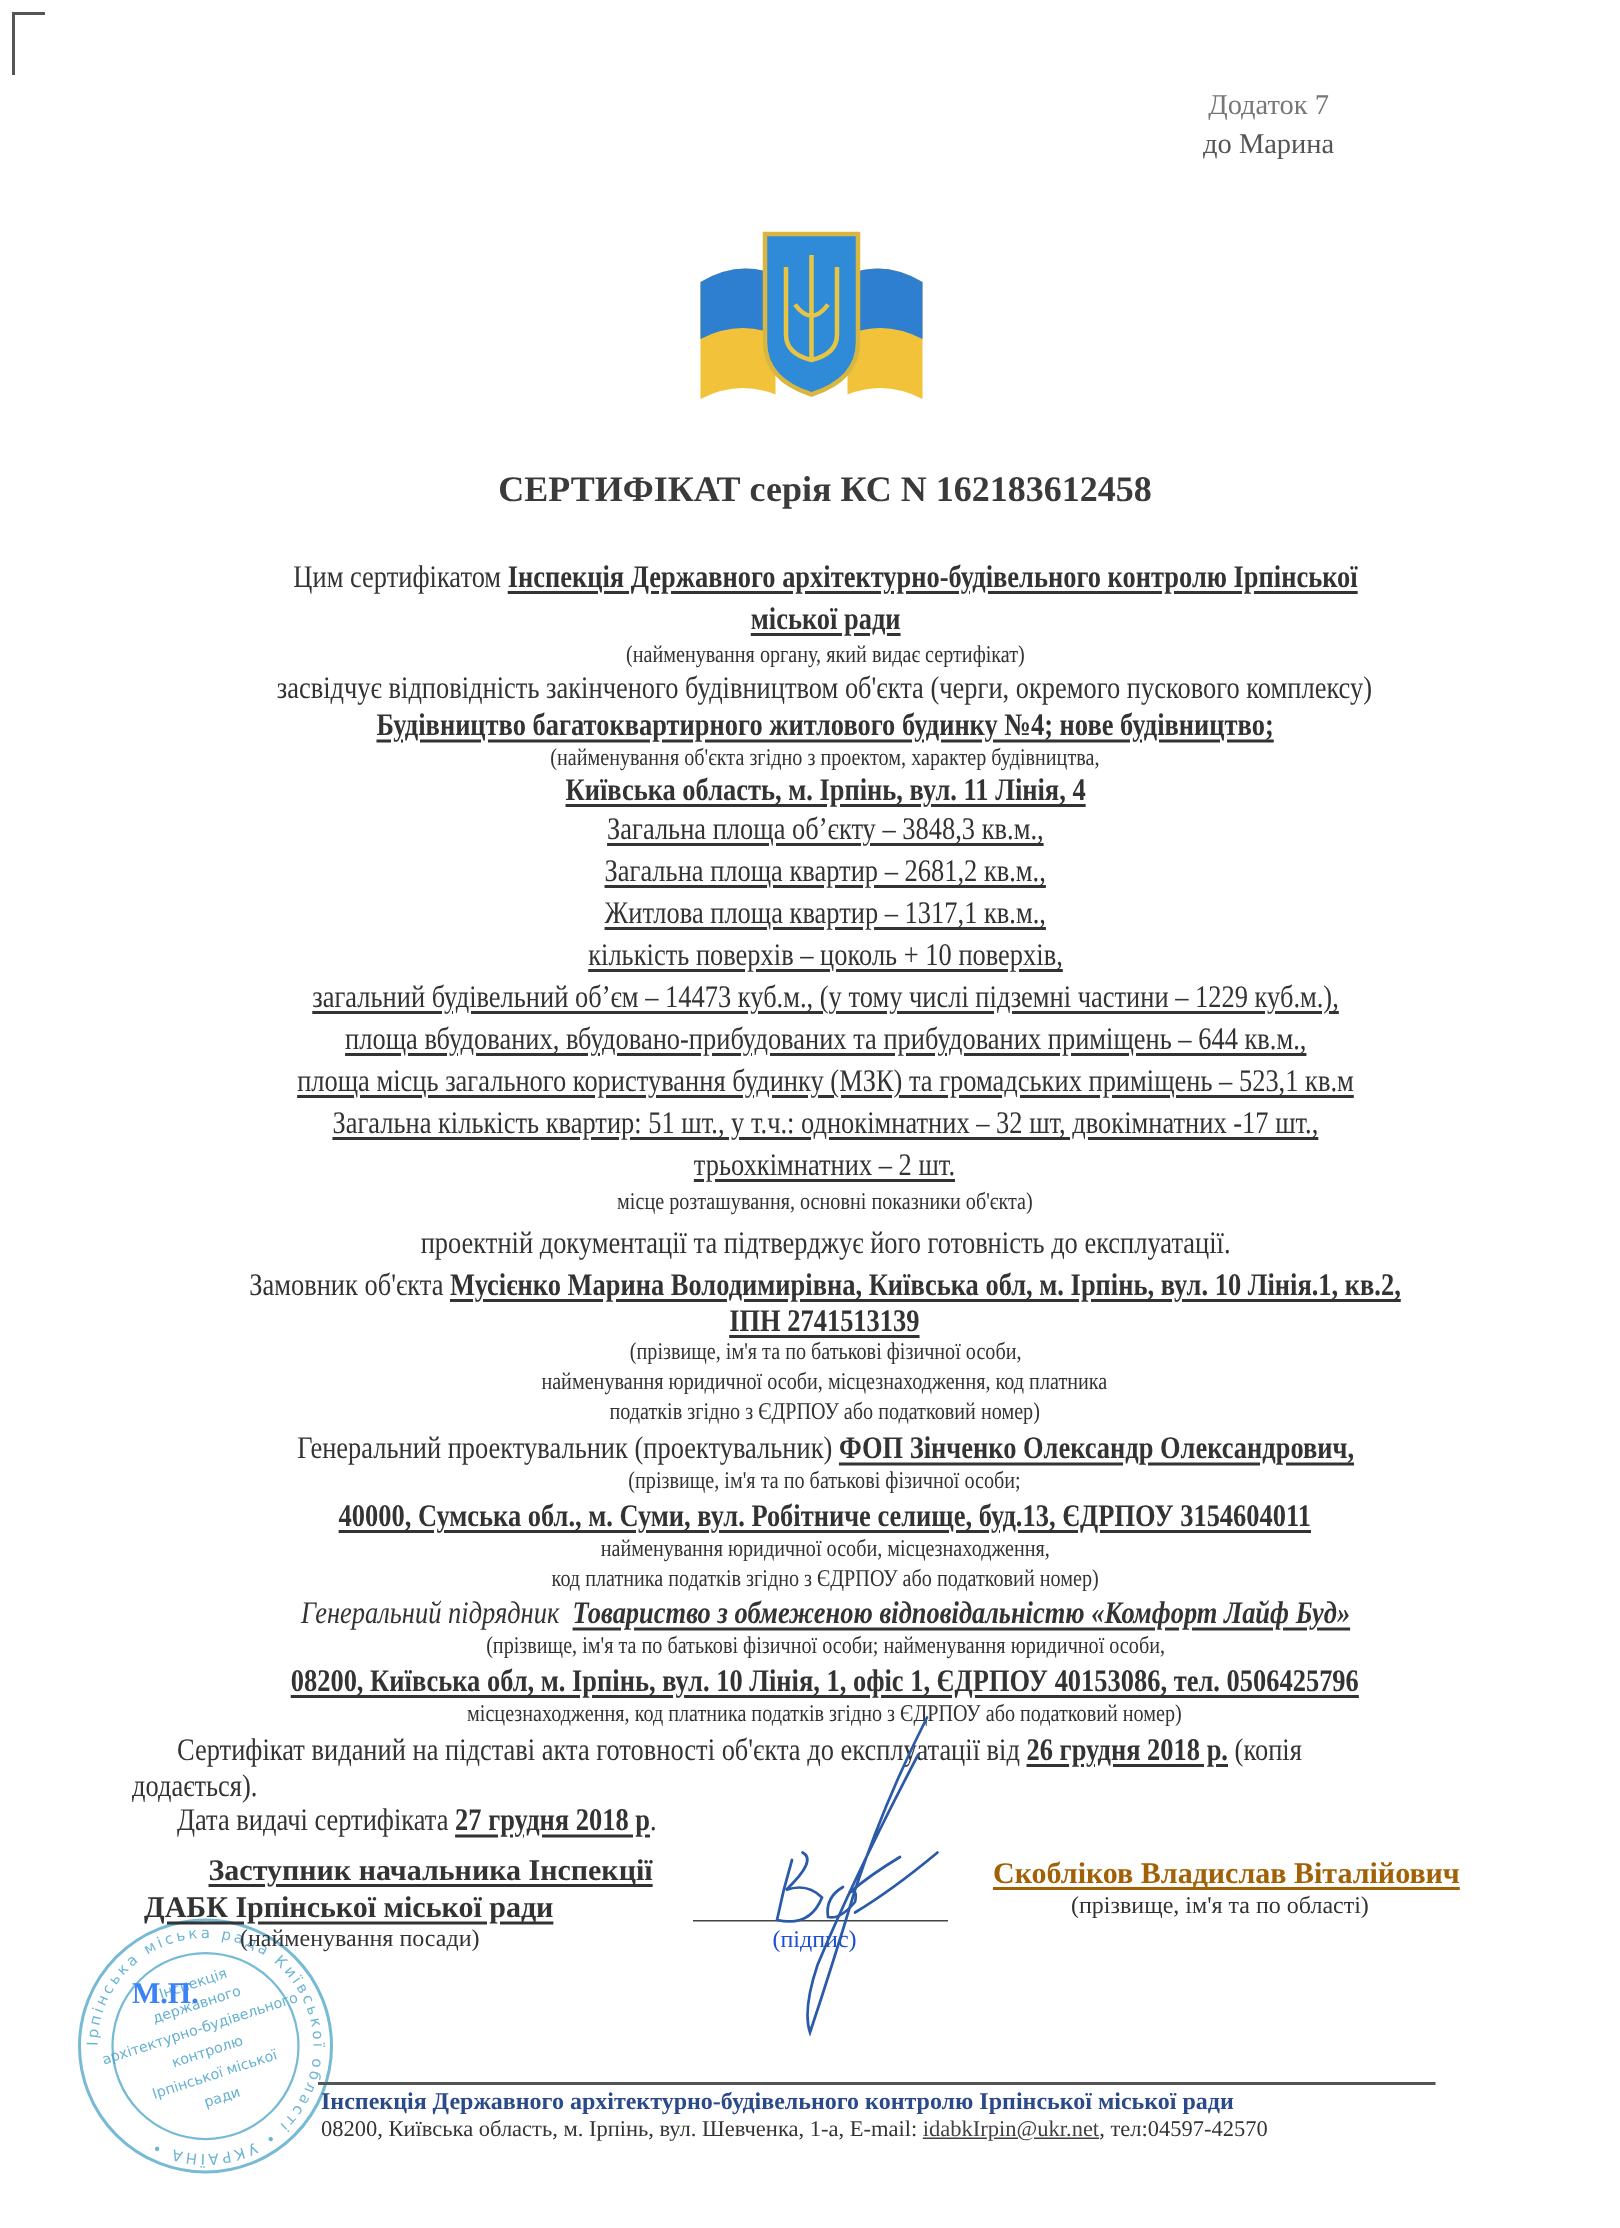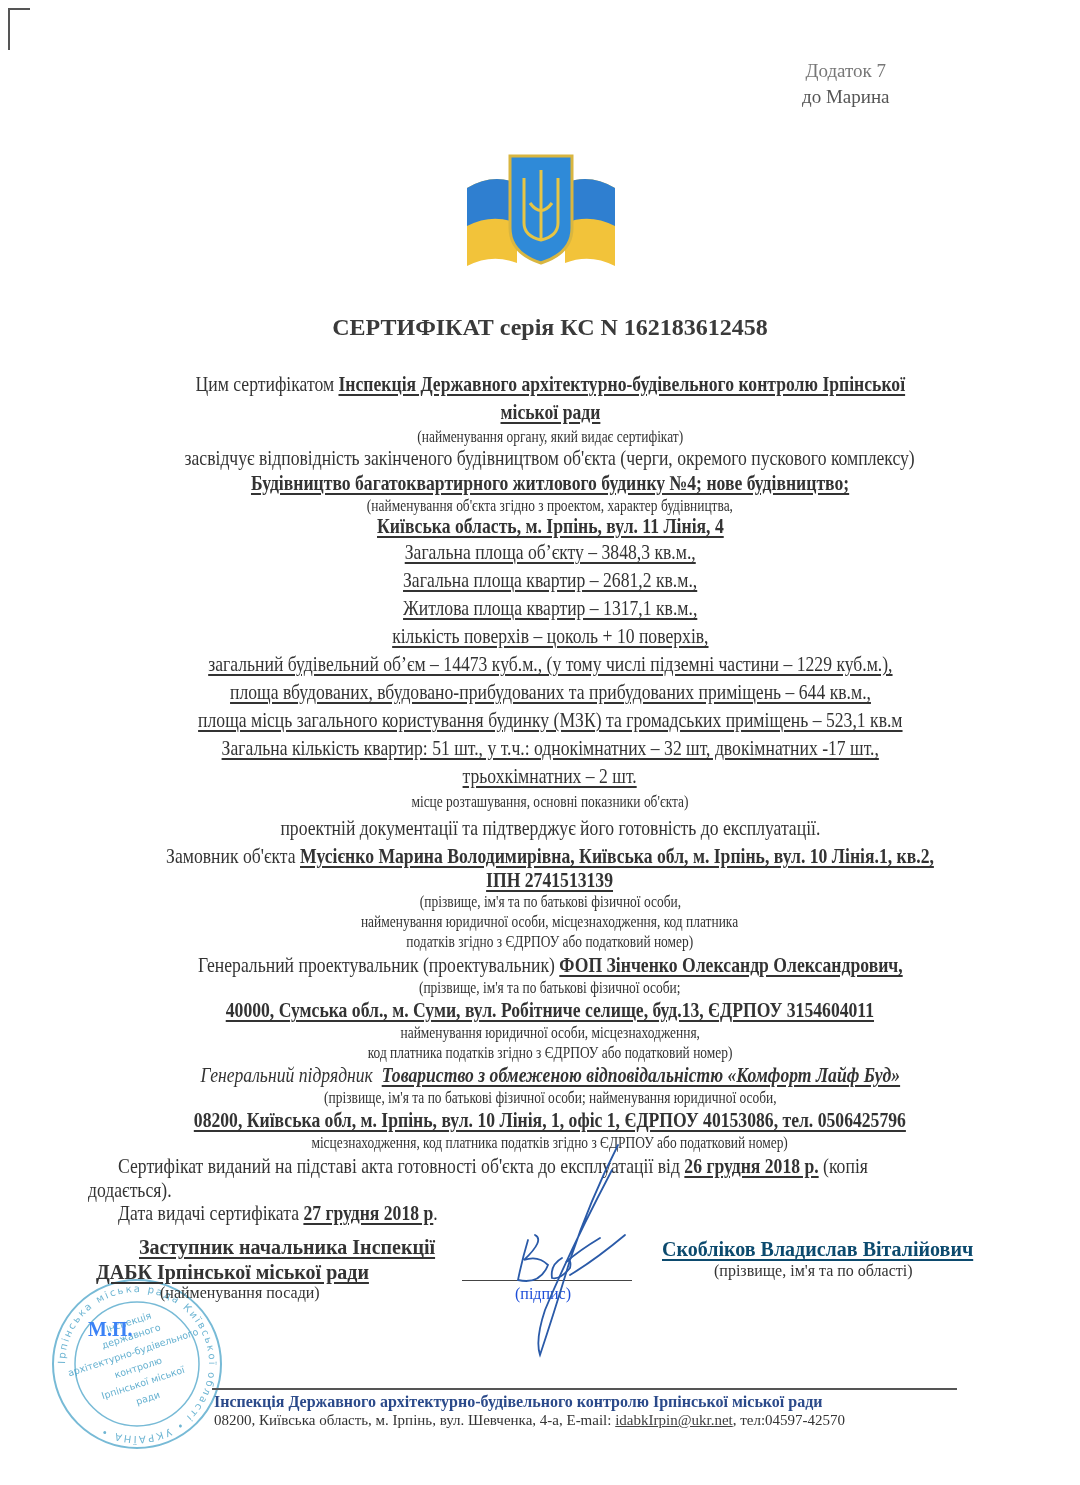--- a/index.html
+++ b/index.html
@@ -131,21 +131,21 @@
 
 <svg class="abs sigsvg" viewBox="0 0 160 230">
   <g fill="none" stroke="#2a5aa8" stroke-width="1.8" stroke-linecap="round">
     <path d="M118 5 Q90 60 70 120 Q55 170 40 215 Q35 200 45 170 Q70 110 112 30"></path>
     <path d="M28 100 Q22 120 18 140 Q40 145 48 125 Q38 115 24 120 Q45 100 35 95"></path>
     <path d="M62 118 Q50 125 52 138 Q60 140 70 128 Q72 118 66 122 Q80 110 100 98"></path>
     <path d="M70 135 Q95 120 125 95"></path>
   </g>
 </svg>
 
-<div class="left-line b u" style="left:662px; top:1238px; font-size:20px; color:#0c4a6e;">Скобліков Владислав Віталійович</div>
+<div class="left-line b u" style="left:662px; top:1238px; font-size:20px; color:#a16207;">Скобліков Владислав Віталійович</div>
 <div class="left-line" style="left:714px; top:1262px; font-size:16px; color:#333;">(прізвище, ім'я та по області)</div>
 
 <div class="abs footer-rule"></div>
 <div class="abs footer1">Інспекція Державного архітектурно-будівельного контролю Ірпінської міської ради</div>
 <div class="abs footer2">
-  <span>08200, Київська область, м. Ірпінь, вул. Шевченка, 4-а, E-mail:</span>
+  <span>08200, Київська область, м. Ірпінь, вул. Шевченка, 1-а, E-mail:</span>
   <a>idabkIrpin@ukr.net</a><span>, тел:04597-42570</span>
 </div>
 
 </body></html>

